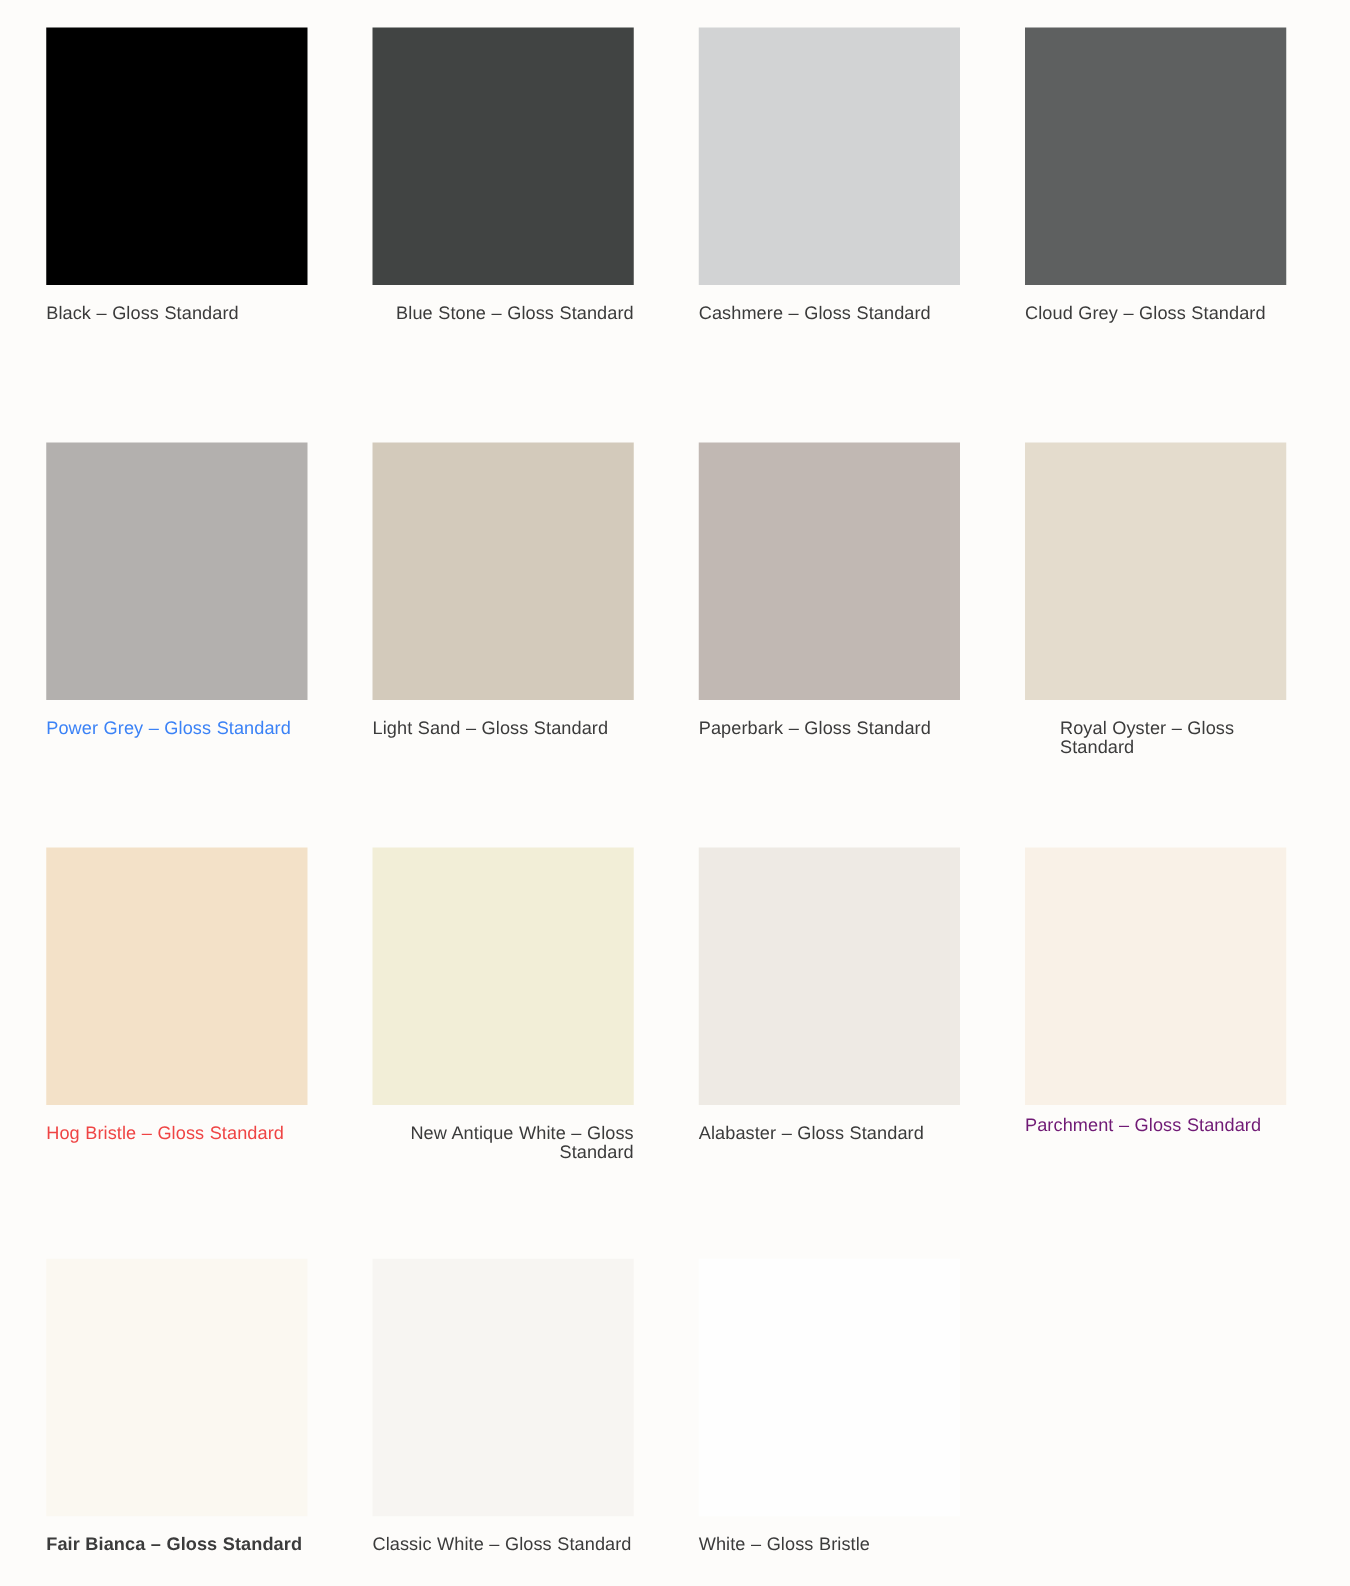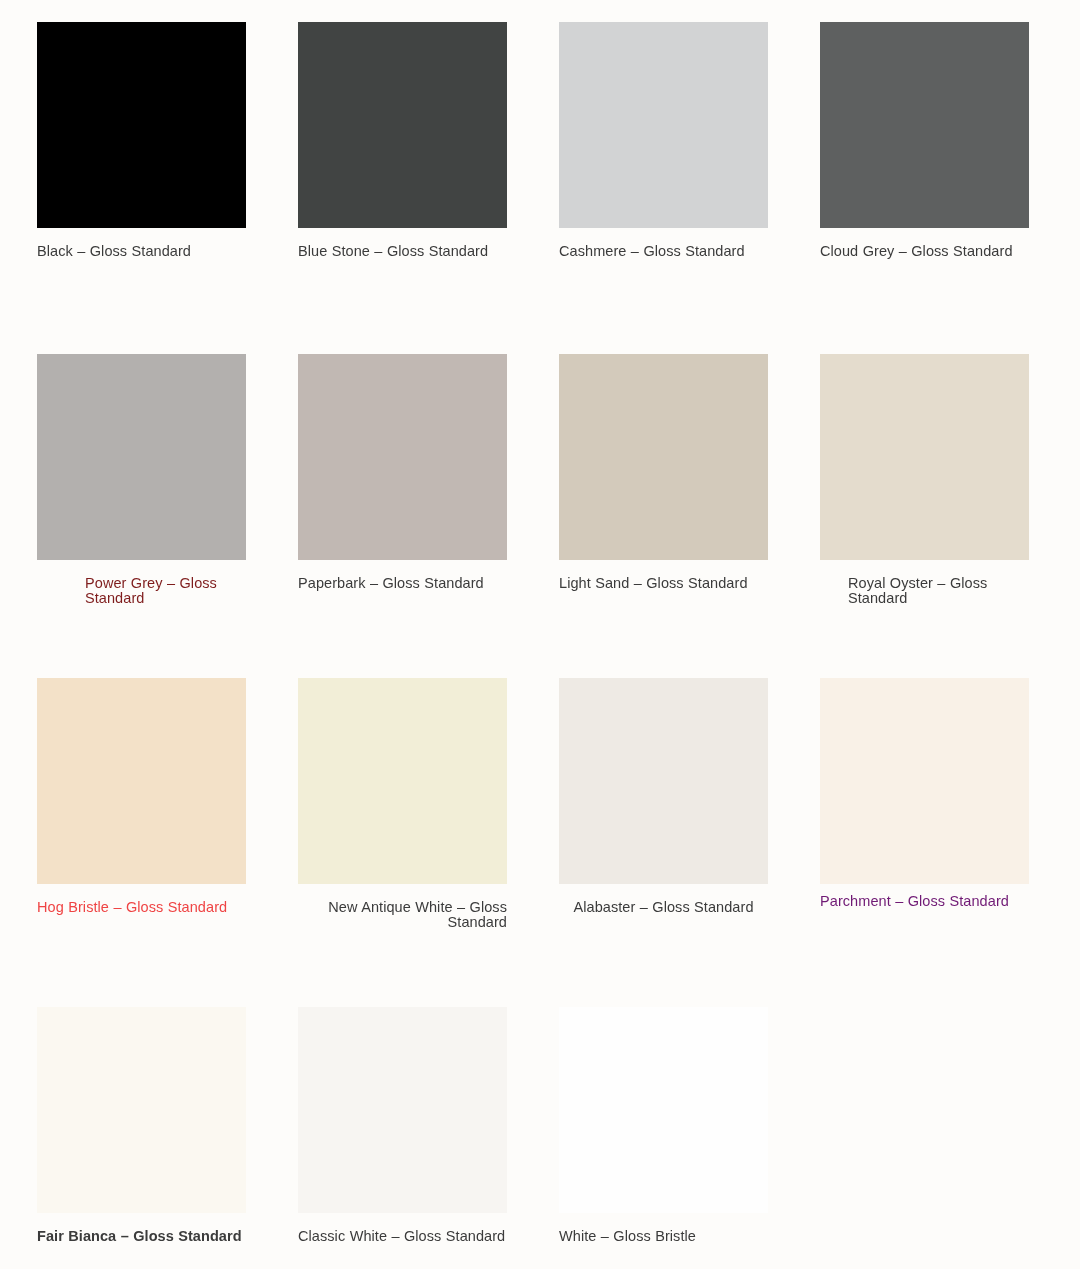--- a/index.html
+++ b/index.html
@@ -65,48 +65,48 @@
 <div class="swatch-gallery">
 
   <div class="grid-section">
     <div class="swatch-grid">
       <div class="swatch-card">
         <span class="swatch-chip" style="background: rgb(0, 0, 0);"></span>
         <div class="swatch-label" style="color: rgb(59, 59, 59);">Black – Gloss Standard</div>
       </div>
       <div class="swatch-card">
         <span class="swatch-chip" style="background: rgb(65, 68, 67);"></span>
-        <div class="swatch-label" style="color: rgb(59, 59, 59);">Blue Stone – Gloss Standard</div>
+        <div class="swatch-label" style="color: rgb(59, 59, 59); text-align: right;">Blue Stone – Gloss Standard</div>
       </div>
       <div class="swatch-card">
         <span class="swatch-chip" style="background: rgb(210, 211, 212);"></span>
         <div class="swatch-label" style="color: rgb(59, 59, 59);">Cashmere – Gloss Standard</div>
       </div>
       <div class="swatch-card">
         <span class="swatch-chip" style="background: rgb(94, 96, 96);"></span>
         <div class="swatch-label" style="color: rgb(59, 59, 59);">Cloud Grey – Gloss Standard</div>
       </div>
     </div>
   </div>
 
   <div class="row-gap-1"></div>
 
   <div class="grid-section">
     <div class="swatch-grid">
       <div class="swatch-card">
         <span class="swatch-chip" style="background: rgb(179, 176, 174);"></span>
-        <div class="swatch-label" style="color: #7f1d1d; margin-left: 48px;">Power Grey – Gloss Standard</div>
+        <div class="swatch-label" style="color: #3b82f6;">Power Grey – Gloss Standard</div>
+      </div>
+      <div class="swatch-card">
+        <span class="swatch-chip" style="background: rgb(211, 202, 187);"></span>
+        <div class="swatch-label" style="color: rgb(59, 59, 59);">Light Sand – Gloss Standard</div>
       </div>
       <div class="swatch-card">
         <span class="swatch-chip" style="background: rgb(193, 184, 179);"></span>
         <div class="swatch-label" style="color: rgb(59, 59, 59);">Paperbark – Gloss Standard</div>
-      </div>
-      <div class="swatch-card">
-        <span class="swatch-chip" style="background: rgb(211, 202, 187);"></span>
-        <div class="swatch-label" style="color: rgb(59, 59, 59);">Light Sand – Gloss Standard</div>
       </div>
       <div class="swatch-card">
         <span class="swatch-chip" style="background: rgb(228, 220, 205);"></span>
         <div class="swatch-label" style="color: rgb(59, 59, 59); margin-left: 28px;">Royal Oyster – Gloss Standard</div>
       </div>
     </div>
   </div>
 
   <div class="row-gap-2"></div>
 
@@ -115,21 +115,21 @@
       <div class="swatch-card">
         <span class="swatch-chip" style="background: rgb(243, 225, 200);"></span>
         <div class="swatch-label" style="color: #ef4444;">Hog Bristle – Gloss Standard</div>
       </div>
       <div class="swatch-card">
         <span class="swatch-chip" style="background: rgb(242, 238, 215);"></span>
         <div class="swatch-label" style="color: rgb(59, 59, 59); text-align: right;">New Antique White – Gloss Standard</div>
       </div>
       <div class="swatch-card">
         <span class="swatch-chip" style="background: rgb(238, 234, 228);"></span>
-        <div class="swatch-label" style="color: rgb(59, 59, 59); text-align: center;">Alabaster – Gloss Standard</div>
+        <div class="swatch-label" style="color: rgb(59, 59, 59);">Alabaster – Gloss Standard</div>
       </div>
       <div class="swatch-card">
         <span class="swatch-chip" style="background: rgb(249, 241, 231);"></span>
         <div class="swatch-label" style="color: #701a75; margin-top: 10px;">Parchment – Gloss Standard</div>
       </div>
     </div>
   </div>
 
   <div class="row-gap-3"></div>
 

